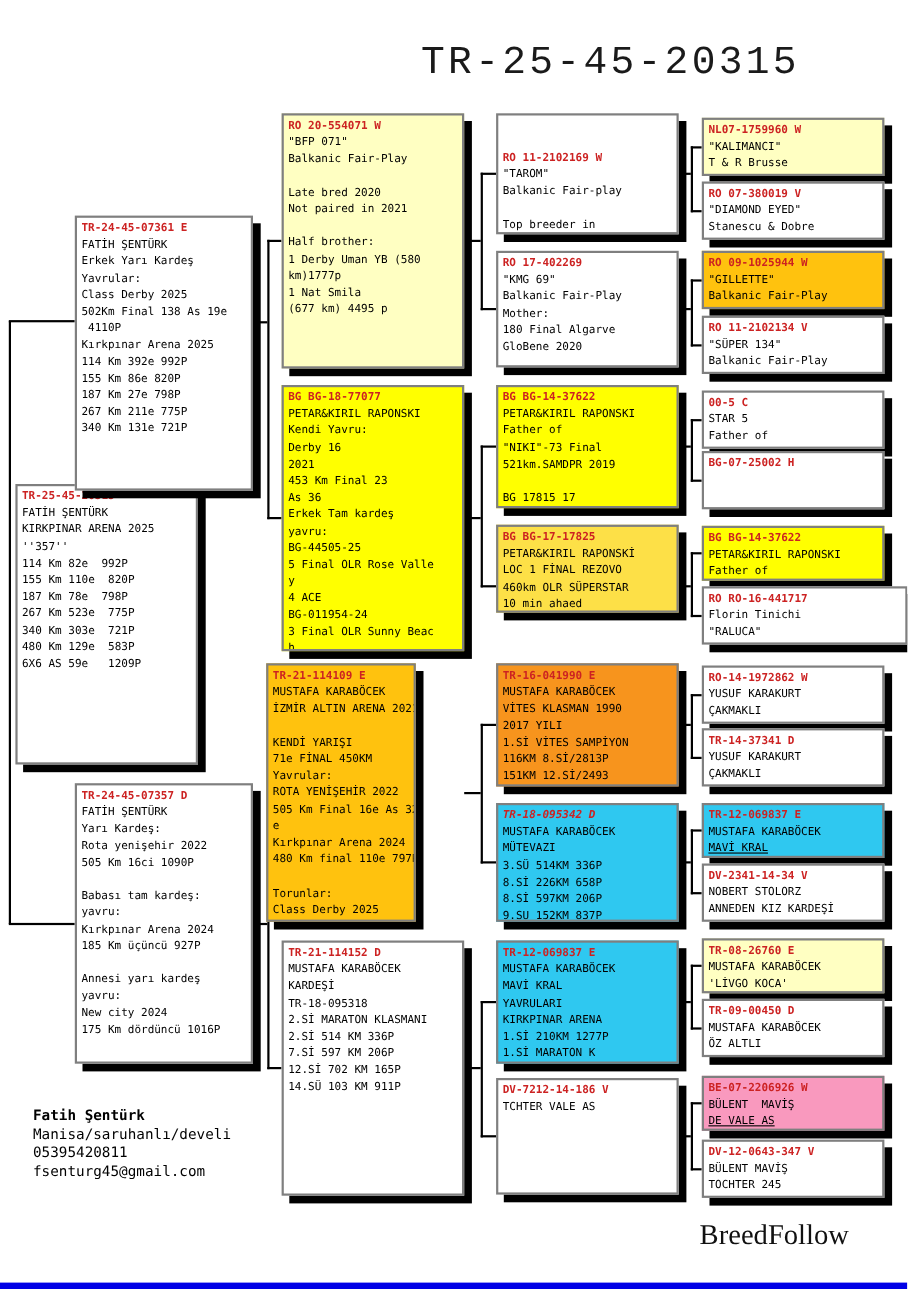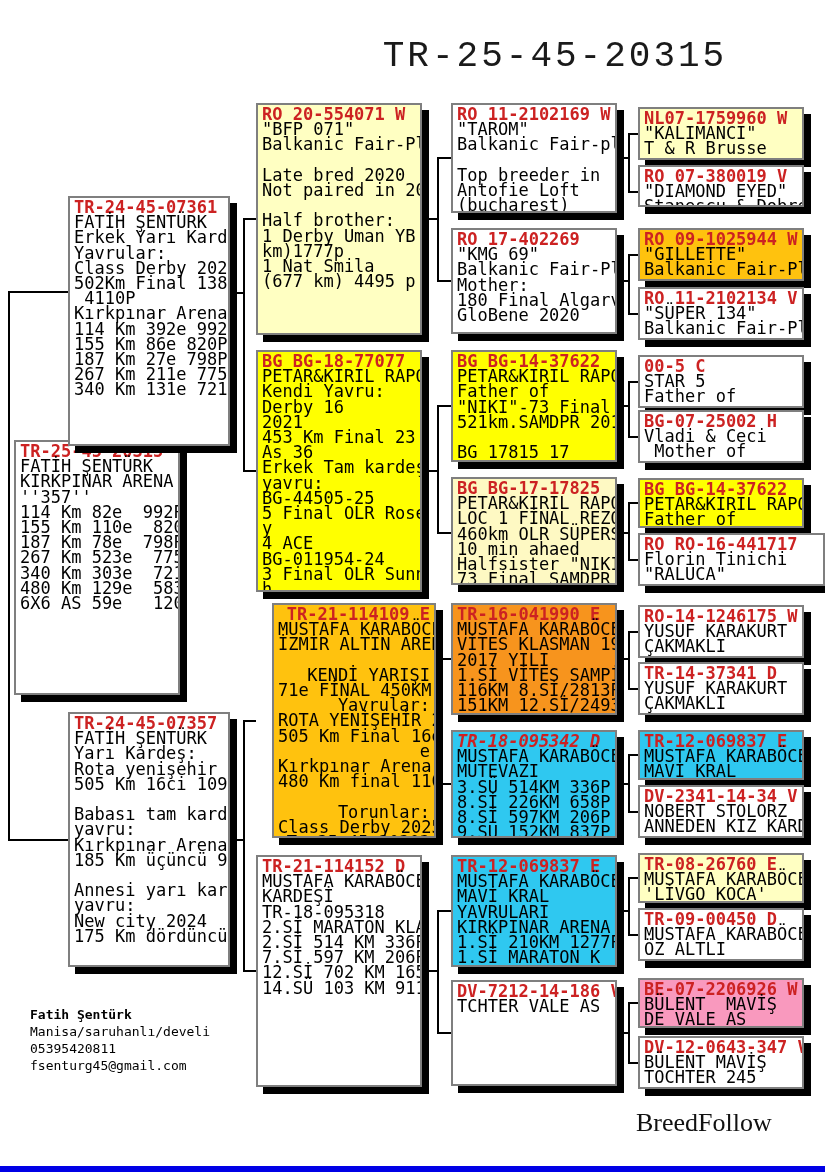--- a/index.html
+++ b/index.html
@@ -4,21 +4,21 @@
 <style>
   html,body{margin:0;padding:0;background:#ffffff;}
   #page{position:relative;width:825px;height:1172px;background:#ffffff;overflow:hidden;
         font-family:"DejaVu Sans Mono","Liberation Mono",monospace;}
   #title{position:absolute;left:330px;top:36px;width:450px;text-align:center;
          font-family:"Liberation Mono","DejaVu Sans Mono",monospace;
          font-size:36px;letter-spacing:3px;color:#1a1a1a;white-space:nowrap;}
   #tree{position:absolute;left:0;top:0;width:825px;height:1172px;}
   .box{position:absolute;box-sizing:border-box;border:2px solid #7f7f7f;
        box-shadow:7px 7px 0 0 #000000;padding:2px 4px;overflow:hidden;z-index:2;
-       font-size:17px;line-height:15.2px;color:#000;}
+       font-size:10px;line-height:15.2px;color:#000;}
   .ring{font-weight:bold;white-space:pre;}
   .btxt{white-space:pre;}
   .u{text-decoration:underline;}
   .cline{position:absolute;background:#000000;z-index:1;}
   #contact{position:absolute;left:30px;top:1006px;font-size:13px;line-height:17px;color:#000;}
   #contact .cname{font-weight:bold;}
   #contact .clines{white-space:pre;}
   #brand{position:absolute;left:636px;top:1108px;font-family:"Liberation Serif","DejaVu Serif",serif;
          font-size:26px;color:#111;}
   #footer-bar{position:absolute;left:0;bottom:0;width:825px;height:6px;}
@@ -158,21 +158,21 @@
 Erkek Tam kardeş
 yavru:
 BG-44505-25
 5 Final OLR Rose Valle
 y
 4 ACE
 BG-011954-24
 3 Final OLR Sunny Beac
 h</div>
       </div>
-      <div class="box" style="left: 272px; top: 603px; width: 164px; height: 235px; background: rgb(255, 194, 14); text-align: right;">
+      <div class="box" style="left: 242px; top: 603px; width: 136px; height: 235px; background: rgb(255, 194, 14);">
         <div class="ring" style="color: rgb(204, 34, 34);">TR-21-114109 E</div>
         <div class="btxt">MUSTAFA KARABÖCEK
 İZMİR ALTIN ARENA 2021
 
 KENDİ YARIŞI
 71e FİNAL 450KM
 Yavrular:
 ROTA YENİŞEHİR 2022
 505 Km Final 16e As 32
 e
@@ -188,21 +188,21 @@
         <div class="btxt">MUSTAFA KARABÖCEK
 KARDEŞİ
 TR-18-095318
 2.Sİ MARATON KLASMANI
 2.Sİ 514 KM 336P
 7.Sİ 597 KM 206P
 12.Sİ 702 KM 165P
 14.SÜ 103 KM 911P</div>
       </div>
       <div class="box" style="left: 451px; top: 103px; width: 166px; height: 110px; background: rgb(255, 255, 255);">
-        <div class="ring" style="color: rgb(204, 34, 34);">RO 11-2102169 W</div>
+        <div class="ring" style="color: rgb(204, 34, 34); margin-top: 29px;">RO 11-2102169 W</div>
         <div class="btxt">"TAROM"
 Balkanic Fair-play
 
 Top breeder in
 Antofie Loft
 (bucharest)</div>
       </div>
       <div class="box" style="left: 451px; top: 228px; width: 166px; height: 106px; background: rgb(255, 255, 255);">
         <div class="ring" style="color: rgb(204, 34, 34);">RO 17-402269</div>
         <div class="btxt">"KMG 69"
@@ -213,21 +213,21 @@
       </div>
       <div class="box" style="left: 451px; top: 350px; width: 166px; height: 112px; background: rgb(255, 255, 0);">
         <div class="ring" style="color: rgb(204, 34, 34);">BG BG-14-37622</div>
         <div class="btxt">PETAR&amp;KIRIL RAPONSKI
 Father of
 "NIKI"-73 Final
 521km.SAMDPR 2019
 
 BG 17815 17</div>
       </div>
-      <div class="box" style="left: 451px; top: 477px; width: 166px; height: 108px; background: #fef9c3;">
+      <div class="box" style="left: 451px; top: 477px; width: 166px; height: 80px; background: #fde047;">
         <div class="ring" style="color: rgb(204, 34, 34);">BG BG-17-17825</div>
         <div class="btxt">PETAR&amp;KIRIL RAPONSKİ
 LOC 1 FİNAL REZOVO
 460km OLR SÜPERSTAR
 10 min ahaed
 Halfsister "NIKI"
 73 Final SAMDPR 2019</div>
       </div>
       <div class="box" style="left: 451px; top: 603px; width: 166px; height: 112px; background: rgb(247, 148, 29);">
         <div class="ring" style="color: rgb(204, 34, 34);">TR-16-041990 E</div>
@@ -258,21 +258,21 @@
       </div>
       <div class="box" style="left: 451px; top: 980px; width: 166px; height: 106px; background: rgb(255, 255, 255);">
         <div class="ring" style="color: rgb(204, 34, 34);">DV-7212-14-186 V</div>
         <div class="btxt">TCHTER VALE AS</div>
       </div>
       <div class="box" style="left: 638px; top: 107px; width: 166px; height: 53px; background: rgb(255, 255, 194);">
         <div class="ring" style="color: rgb(204, 34, 34);">NL07-1759960 W</div>
         <div class="btxt">"KALIMANCI"
 T &amp; R Brusse</div>
       </div>
-      <div class="box" style="left: 638px; top: 165px; width: 166px; height: 42px; background: rgb(255, 255, 255);">
+      <div class="box" style="left: 638px; top: 165px; width: 166px; height: 53px; background: rgb(255, 255, 255);">
         <div class="ring" style="color: rgb(204, 34, 34);">RO 07-380019 V</div>
         <div class="btxt">"DIAMOND EYED"
 Stanescu &amp; Dobre</div>
       </div>
       <div class="box" style="left: 638px; top: 228px; width: 166px; height: 53px; background: rgb(255, 194, 14);">
         <div class="ring" style="color: rgb(204, 34, 34);">RO 09-1025944 W</div>
         <div class="btxt">"GILLETTE"
 Balkanic Fair-Play</div>
       </div>
       <div class="box" style="left: 638px; top: 287px; width: 166px; height: 53px; background: rgb(255, 255, 255);">
@@ -280,35 +280,33 @@
         <div class="btxt">"SÜPER 134"
 Balkanic Fair-Play</div>
       </div>
       <div class="box" style="left: 638px; top: 355px; width: 166px; height: 53px; background: rgb(255, 255, 255);">
         <div class="ring" style="color: rgb(204, 34, 34);">00-5 C</div>
         <div class="btxt">STAR 5
 Father of</div>
       </div>
       <div class="box" style="left: 638px; top: 410px; width: 166px; height: 53px; background: rgb(255, 255, 255);">
         <div class="ring" style="color: rgb(204, 34, 34);">BG-07-25002 H</div>
-        <div class="btxt">Vladi &amp; Ceci
- Mother of</div>
       </div>
       <div class="box" style="left: 638px; top: 478px; width: 166px; height: 50px; background: rgb(255, 255, 0);">
         <div class="ring" style="color: rgb(204, 34, 34);">BG BG-14-37622</div>
         <div class="btxt">PETAR&amp;KIRIL RAPONSKI
 Father of</div>
       </div>
       <div class="box" style="left: 638px; top: 533px; width: 187px; height: 53px; background: rgb(255, 255, 255);">
         <div class="ring" style="color: rgb(204, 34, 34);">RO RO-16-441717</div>
         <div class="btxt">Florin Tinichi
 "RALUCA"</div>
       </div>
       <div class="box" style="left: 638px; top: 605px; width: 166px; height: 53px; background: rgb(255, 255, 255);">
-        <div class="ring" style="color: rgb(204, 34, 34);">RO-14-1246175 W</div>
+        <div class="ring" style="color: rgb(204, 34, 34);">RO-14-1972862 W</div>
         <div class="btxt">YUSUF KARAKURT
 ÇAKMAKLI</div>
       </div>
       <div class="box" style="left: 638px; top: 662px; width: 166px; height: 53px; background: rgb(255, 255, 255);">
         <div class="ring" style="color: rgb(204, 34, 34);">TR-14-37341 D</div>
         <div class="btxt">YUSUF KARAKURT
 ÇAKMAKLI</div>
       </div>
       <div class="box" style="left: 638px; top: 730px; width: 166px; height: 50px; background: rgb(47, 200, 240);">
         <div class="ring" style="color: rgb(204, 34, 34);">TR-12-069837 E</div>

